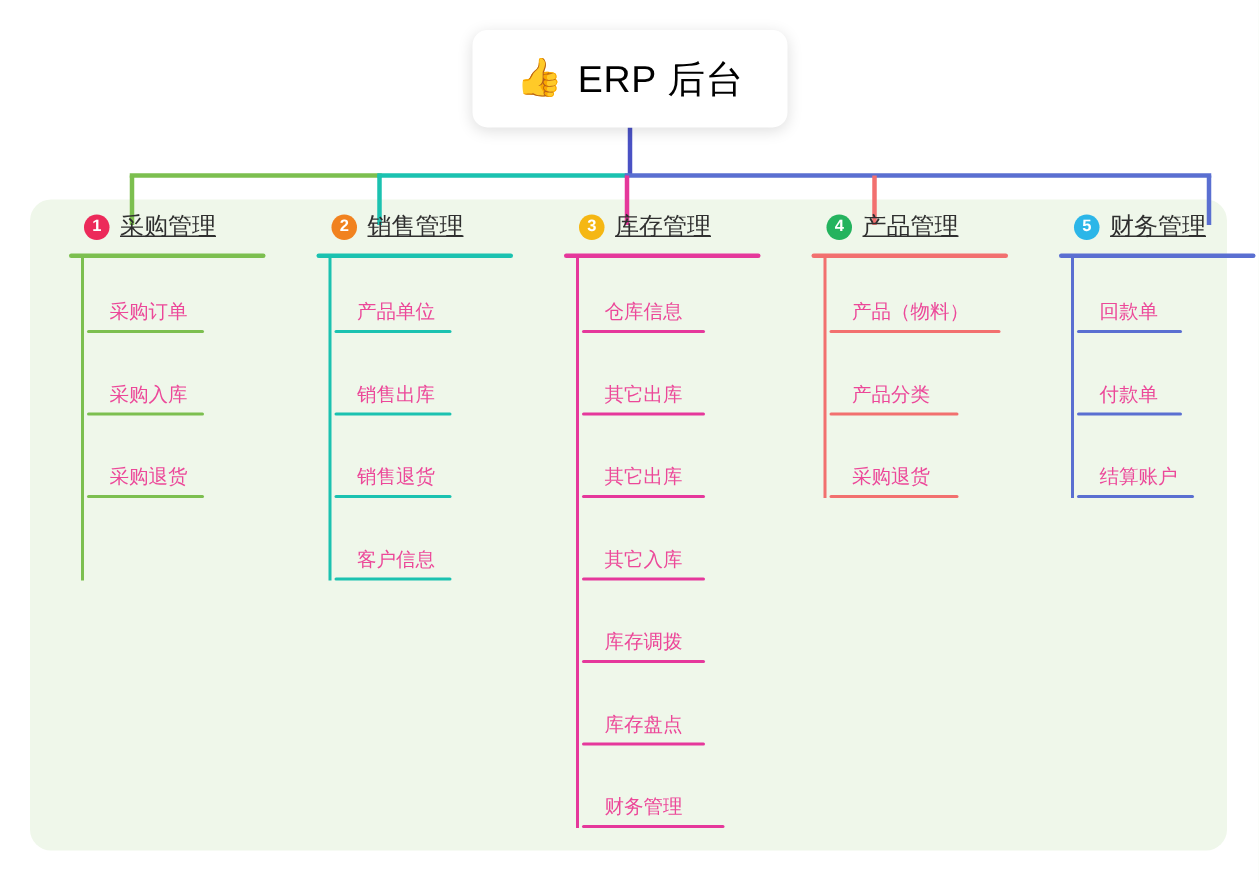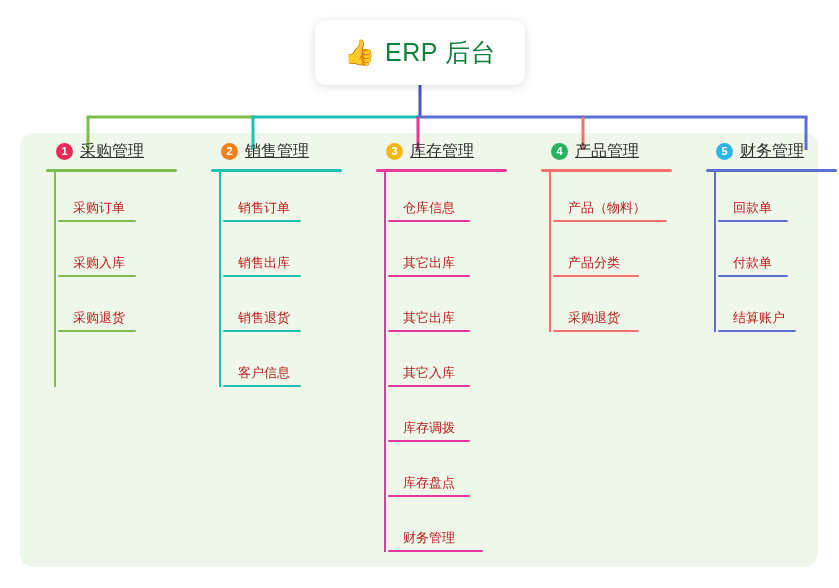--- a/index.html
+++ b/index.html
@@ -38,21 +38,21 @@
     gap: 10px;
     box-sizing: border-box;
   }
   .root-emoji {
     font-size: 25px;
     line-height: 1;
     display: inline-block;
   }
   .root-title {
     font-size: 25px;
-    color: #15803d;
+    color: #000000;
     letter-spacing: 0.5px;
     white-space: nowrap;
   }
 
   
   .connectors {
     position: absolute;
     left: 0;
     top: 0;
     width: 839px;
@@ -131,21 +131,21 @@
   .leaf {
     position: relative;
     height: 55px;
     margin-left: 2px;
   }
   .leaf-label {
     position: absolute;
     left: 17px;
     bottom: 10px;
     font-size: 13px;
-    color: #b91c1c;
+    color: #ec4899;
     white-space: nowrap;
   }
   .leaf-underline {
     position: absolute;
     left: 2px;
     bottom: 5px;
     height: 2px;
     border-radius: 1px;
   }
 </style>
@@ -198,21 +198,21 @@
       </div>
       <div class="column" style="left: 183px;">
         <div class="col-head">
           <span class="badge" style="background: rgb(241, 130, 31);">2</span>
           <span class="col-title">销售管理</span>
         </div>
         <div class="col-underline" style="background: rgb(27, 194, 176);"></div>
         <div class="leaves">
           <div class="spine" style="background: rgb(27, 194, 176); height: 215px;"></div>
           <div class="leaf">
-            <span class="leaf-label">销售订单</span>
+            <span class="leaf-label">产品单位</span>
             <div class="leaf-underline" style="background: rgb(27, 194, 176); width: 78px;"></div>
           </div>
           <div class="leaf">
             <span class="leaf-label">销售出库</span>
             <div class="leaf-underline" style="background: rgb(27, 194, 176); width: 78px;"></div>
           </div>
           <div class="leaf">
             <span class="leaf-label">销售退货</span>
             <div class="leaf-underline" style="background: rgb(27, 194, 176); width: 78px;"></div>
           </div>

